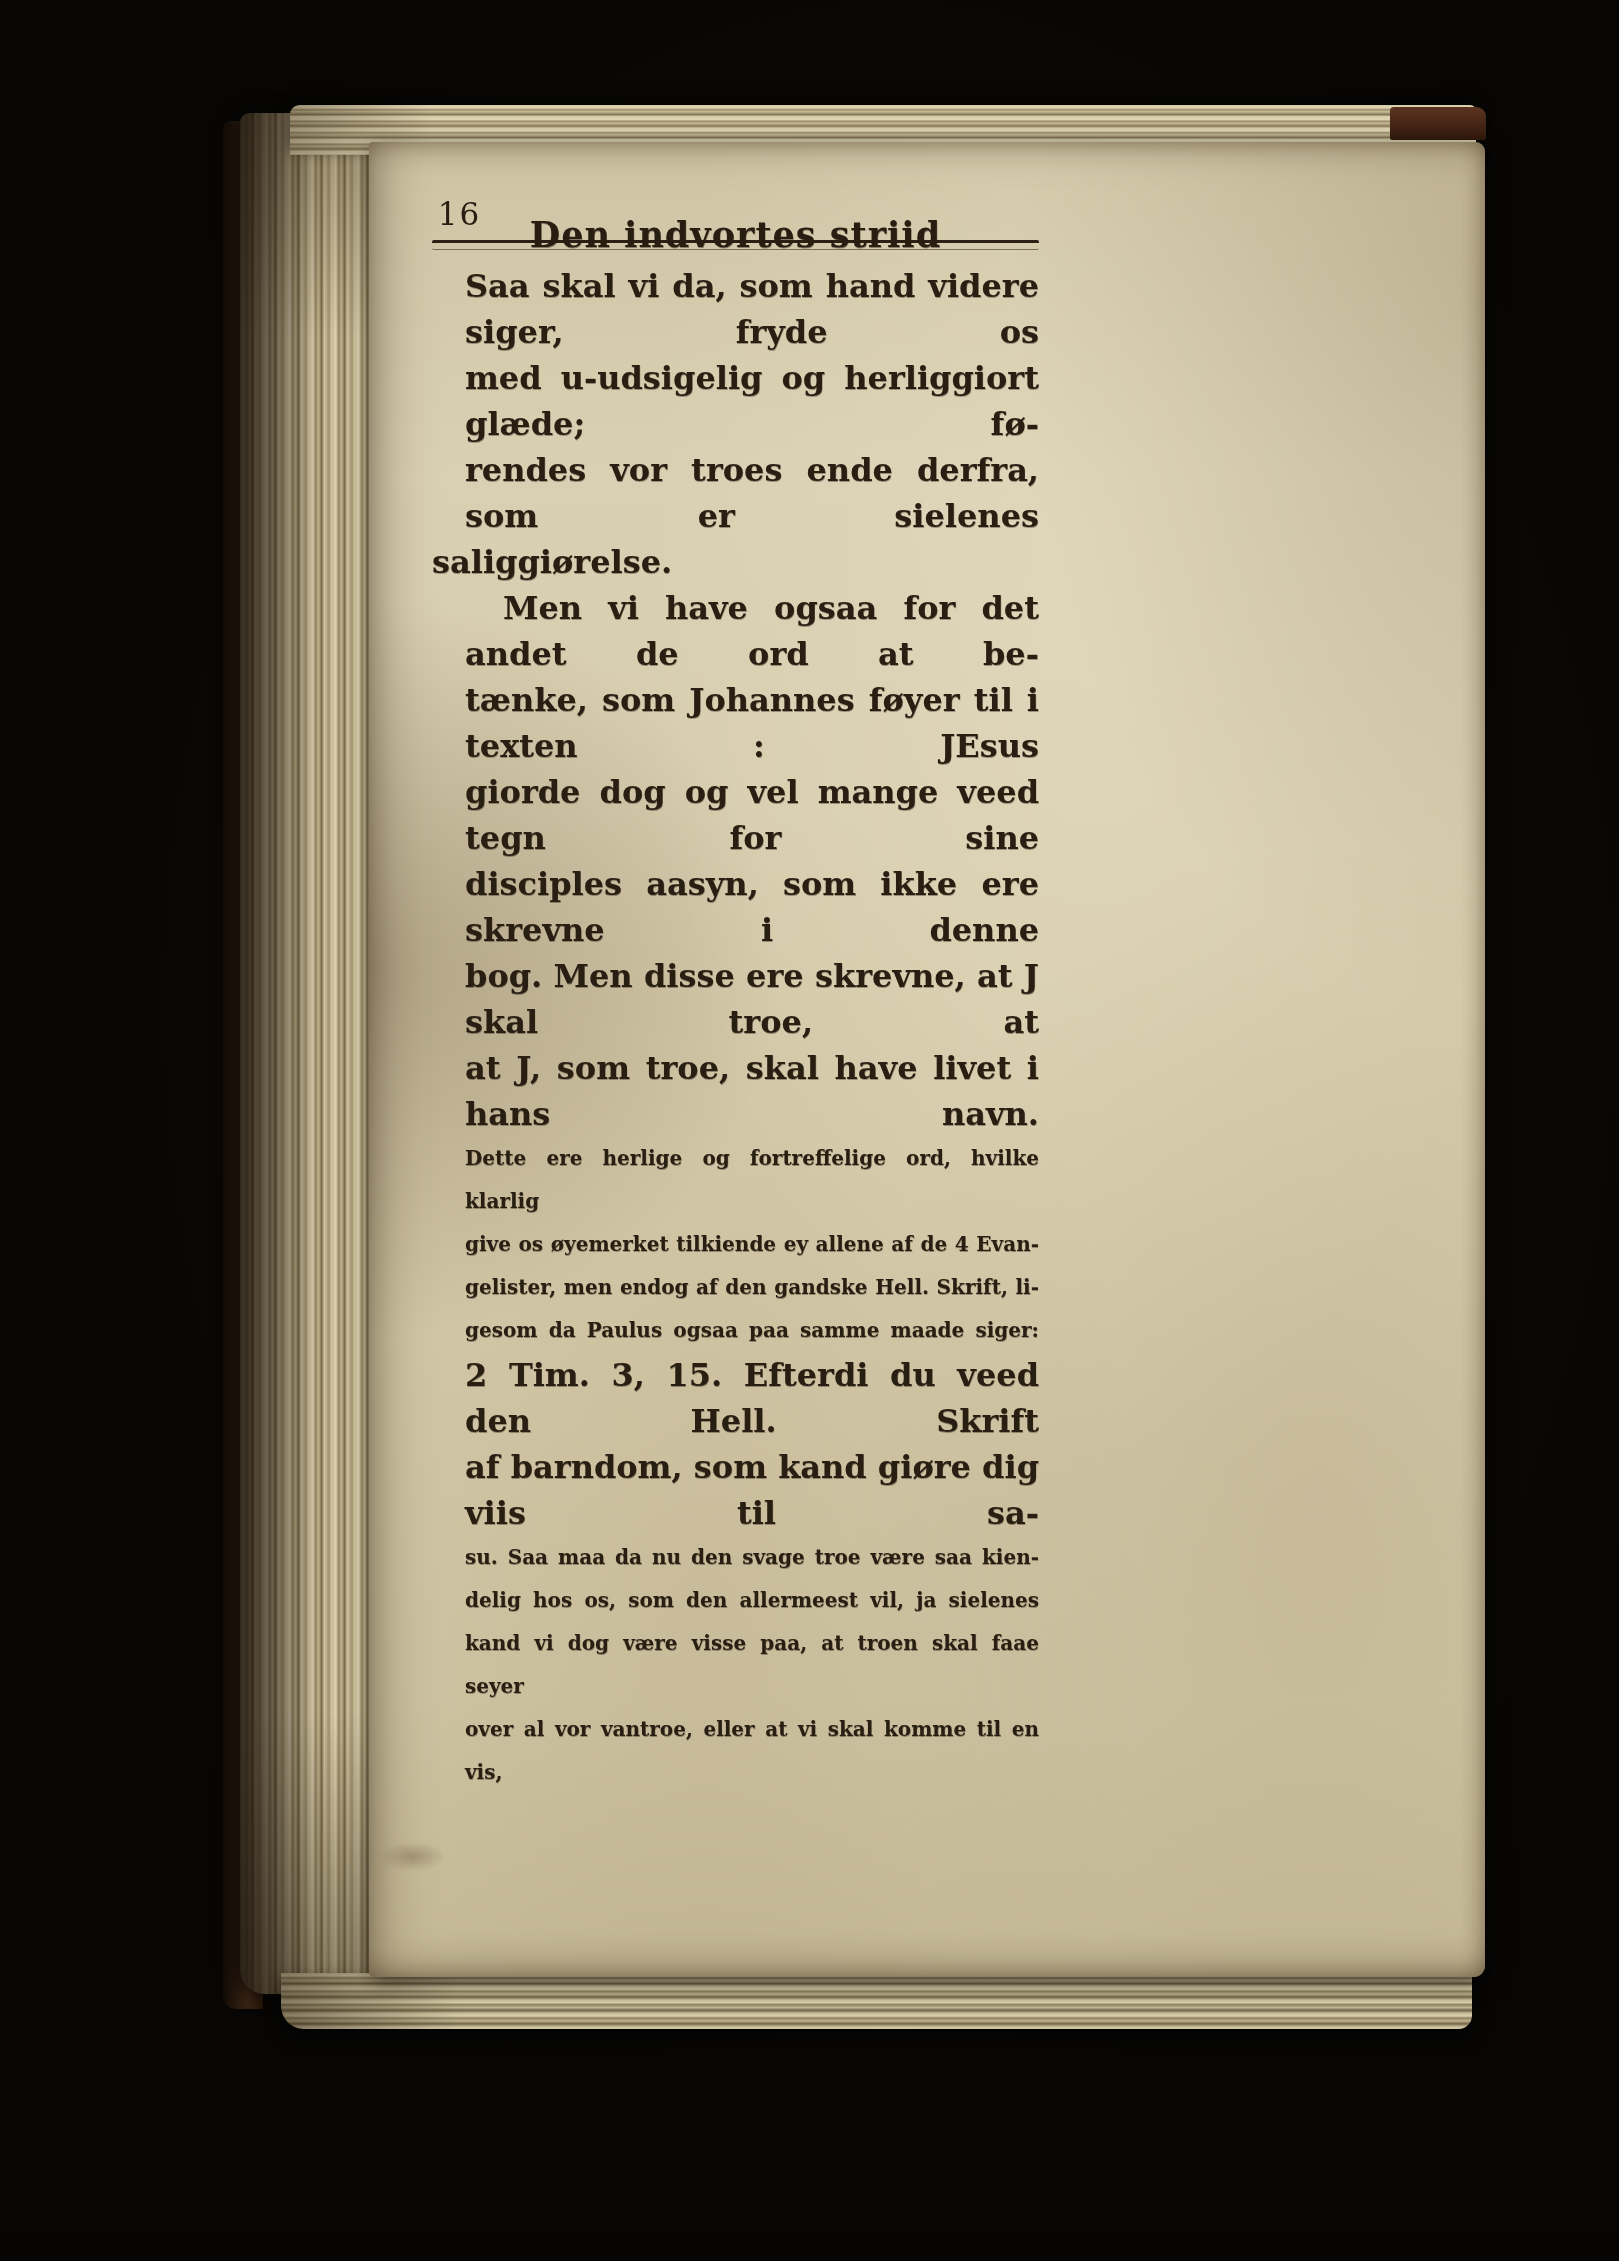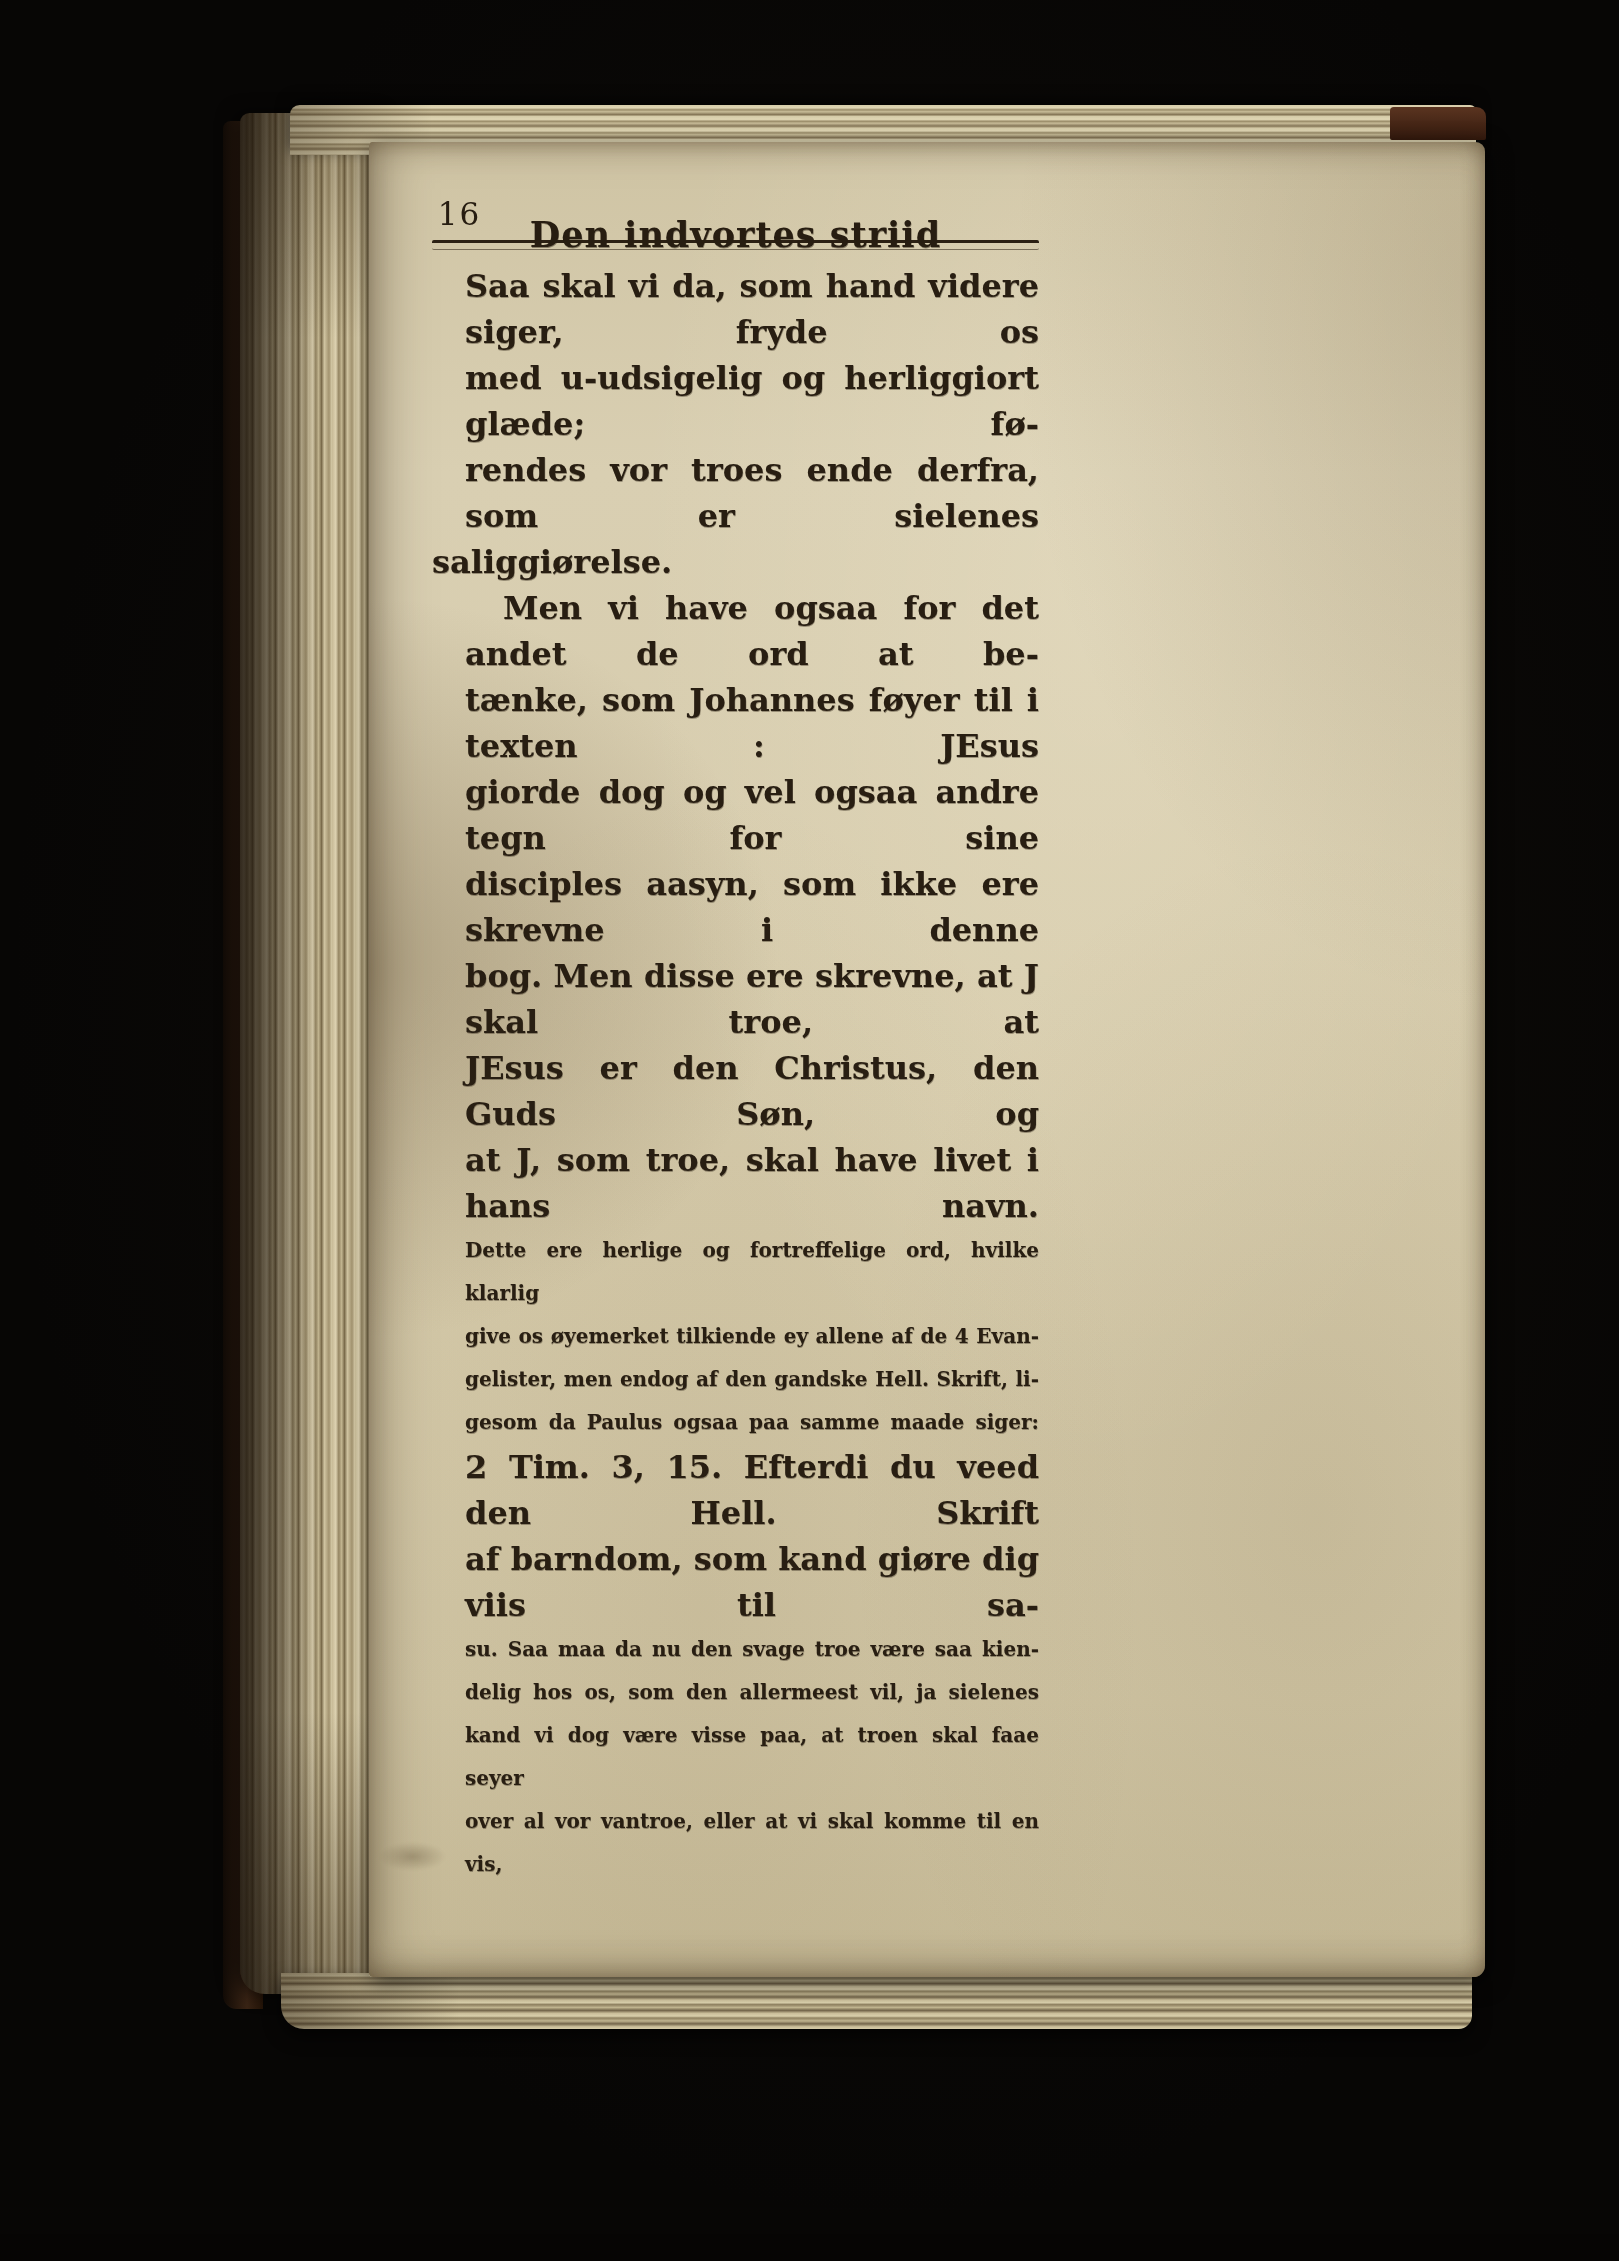--- a/index.html
+++ b/index.html
@@ -192,24 +192,23 @@
           <span class="running-title">Den indvortes striid</span>
         </div>
         <div class="header-rule"></div>
         <div class="body-text" id="body-text">
             <div class="line lg j">Saa skal vi da, som hand videre siger, fryde os</div>
             <div class="line lg j">med u-udsigelig og herliggiort glæde; fø-</div>
             <div class="line lg j">rendes vor troes ende derfra, som er sielenes</div>
             <div class="line lg">saliggiørelse.</div>
             <div class="line lg j ind">Men vi have ogsaa for det andet de ord at be-</div>
             <div class="line lg j">tænke, som Johannes føyer til i texten : JEsus</div>
-            <div class="line lg j">giorde dog og vel ogsaa andre tegn for sine</div>
+            <div class="line lg j">giorde dog og vel mange veed tegn for sine</div>
             <div class="line lg j">disciples aasyn, som ikke ere skrevne i denne</div>
             <div class="line lg j">bog. Men disse ere skrevne, at J skal troe, at</div>
-            <div class="line lg j">JEsus er den Christus, den Guds Søn, og</div>
             <div class="line lg j">at J, som troe, skal have livet i hans navn.</div>
             <div class="line sm j">Dette ere herlige og fortreffelige ord, hvilke klarlig</div>
             <div class="line sm j">give os øyemerket tilkiende ey allene af de 4 Evan-</div>
             <div class="line sm j">gelister, men endog af den gandske Hell. Skrift, li-</div>
             <div class="line sm j">gesom da Paulus ogsaa paa samme maade siger:</div>
             <div class="line lg j">2 Tim. 3, 15. Efterdi du veed den Hell. Skrift</div>
             <div class="line lg j">af barndom, som kand giøre dig viis til sa-</div>
             <div class="line sm j">su. Saa maa da nu den svage troe være saa kien-</div>
             <div class="line sm j">delig hos os, som den allermeest vil, ja sielenes</div>
             <div class="line sm j">kand vi dog være visse paa, at troen skal faae seyer</div>

